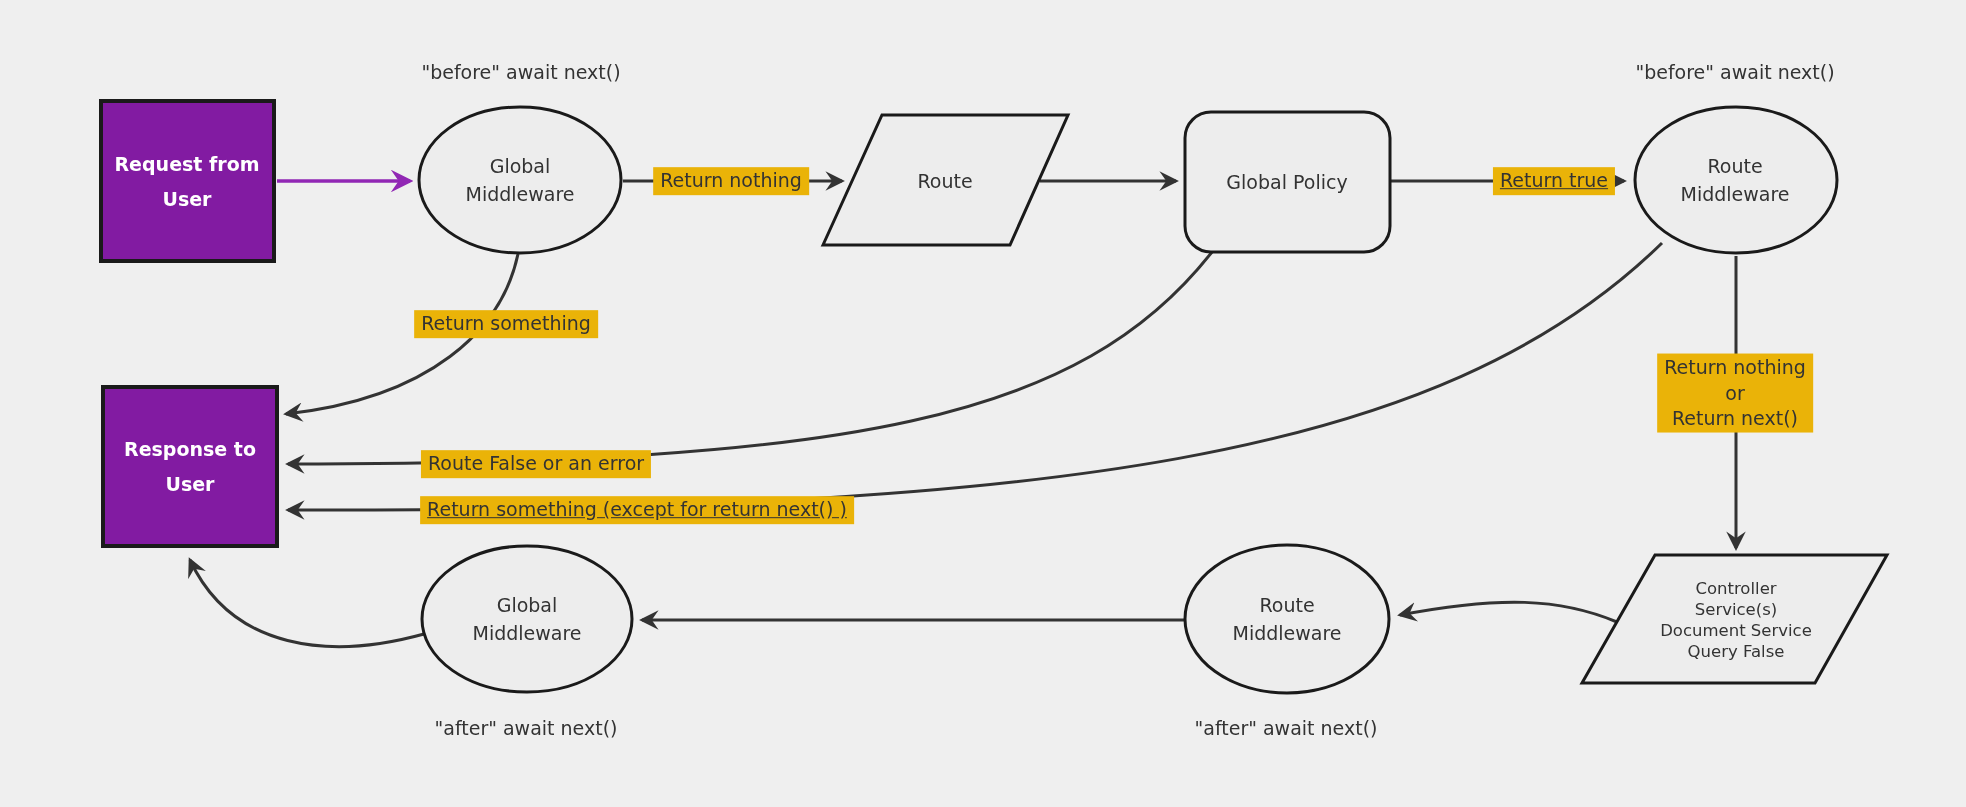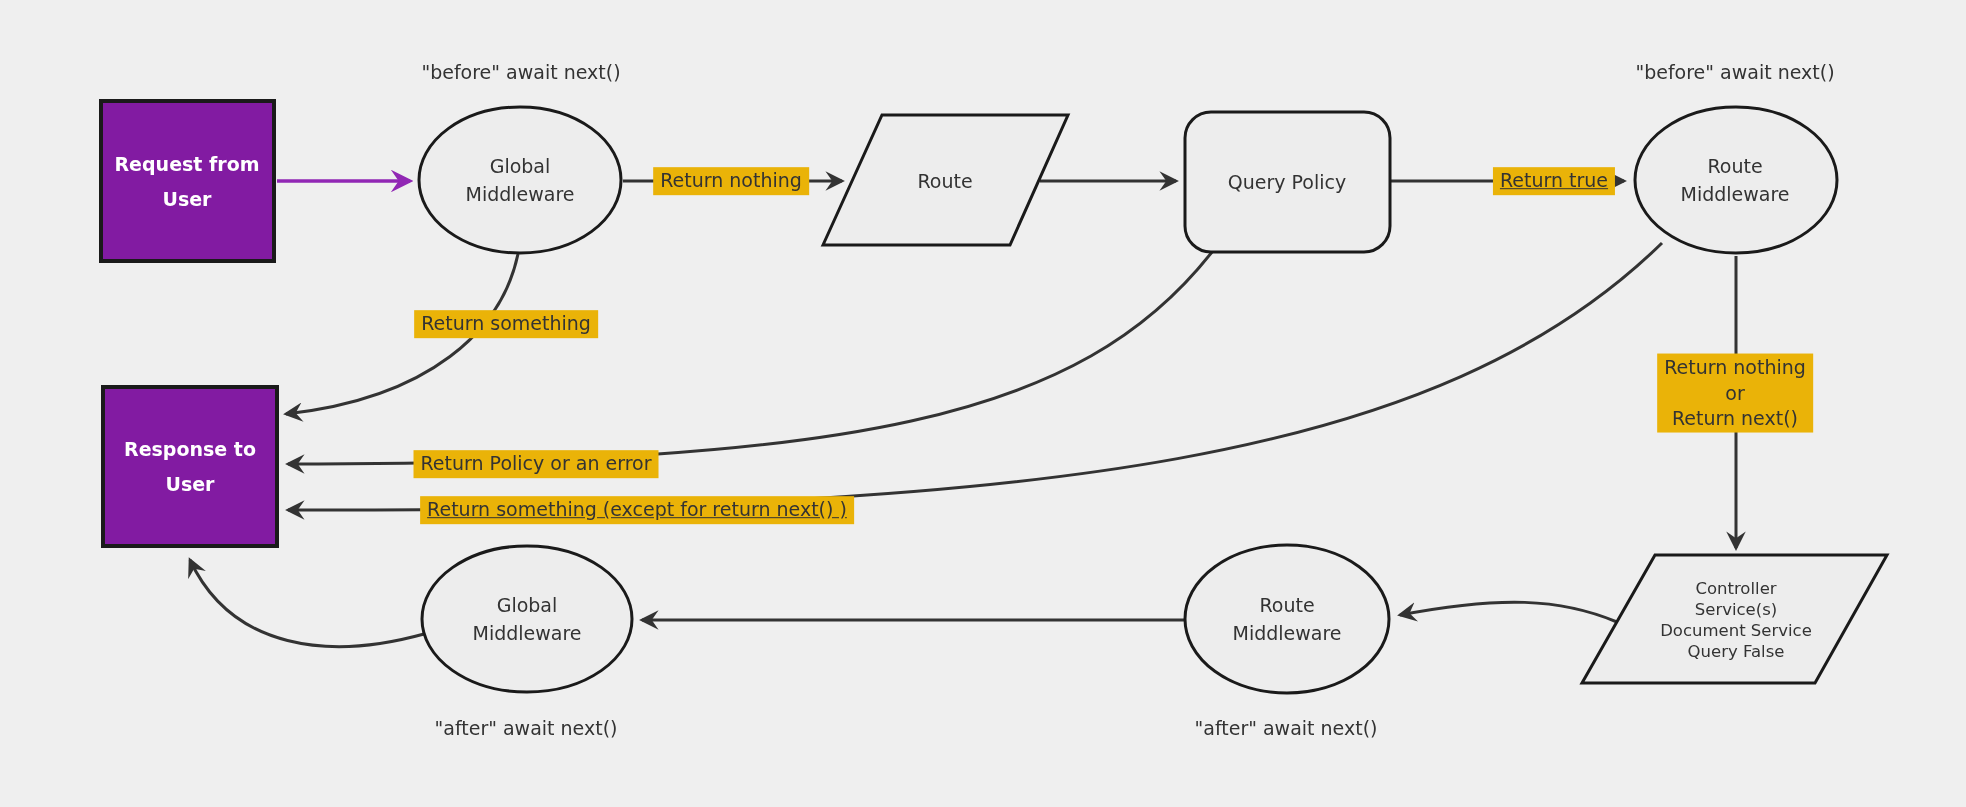--- a/index.html
+++ b/index.html
@@ -118,21 +118,21 @@
   <div class="node-text" style="left:520px; top:180px;">
     <span>Global</span>
     <span>Middleware</span>
   </div>
 
   <div class="node-text" style="left:945px; top:181px;">
     <span>Route</span>
   </div>
 
   <div class="node-text" style="left:1287px; top:182px;">
-    <span>Query Policy</span>
+    <span>Global Policy</span>
   </div>
 
   <div class="node-text" style="left:1735px; top:180px;">
     <span>Route</span>
     <span>Middleware</span>
   </div>
 
   <div class="node-text small" style="left:1736px; top:620px;">
     <span>Controller</span>
     <span>Service(s)</span>
@@ -158,21 +158,21 @@
   <div class="lbl" style="left:521px; top:73px;">"before" await next()</div>
 
   <div class="lbl" style="left:1735px; top:73px;">"before" await next()</div>
 
   <div class="lbl on-edge" style="left:731px; top:181px;">Return nothing</div>
 
   <div class="lbl on-edge" style="left:1554px; top:181px;text-decoration:underline;">Return true</div>
 
   <div class="lbl on-edge" style="left:506px; top:324px;">Return something</div>
 
-  <div class="lbl on-edge" style="left:536px; top:464px;">Return Policy or an error</div>
+  <div class="lbl on-edge" style="left:536px; top:464px;">Route False or an error</div>
 
   <div class="lbl on-edge" style="left:637px; top:510px;text-decoration:underline;">Return something (except for return next() )</div>
 
   <div class="lbl on-edge" style="left:1735px; top:393px;">
     <div>Return nothing</div>
     <div>or</div>
     <div>Return next()</div>
   </div>
 
   <div class="lbl" style="left:526px; top:729px;">"after" await next()</div>

